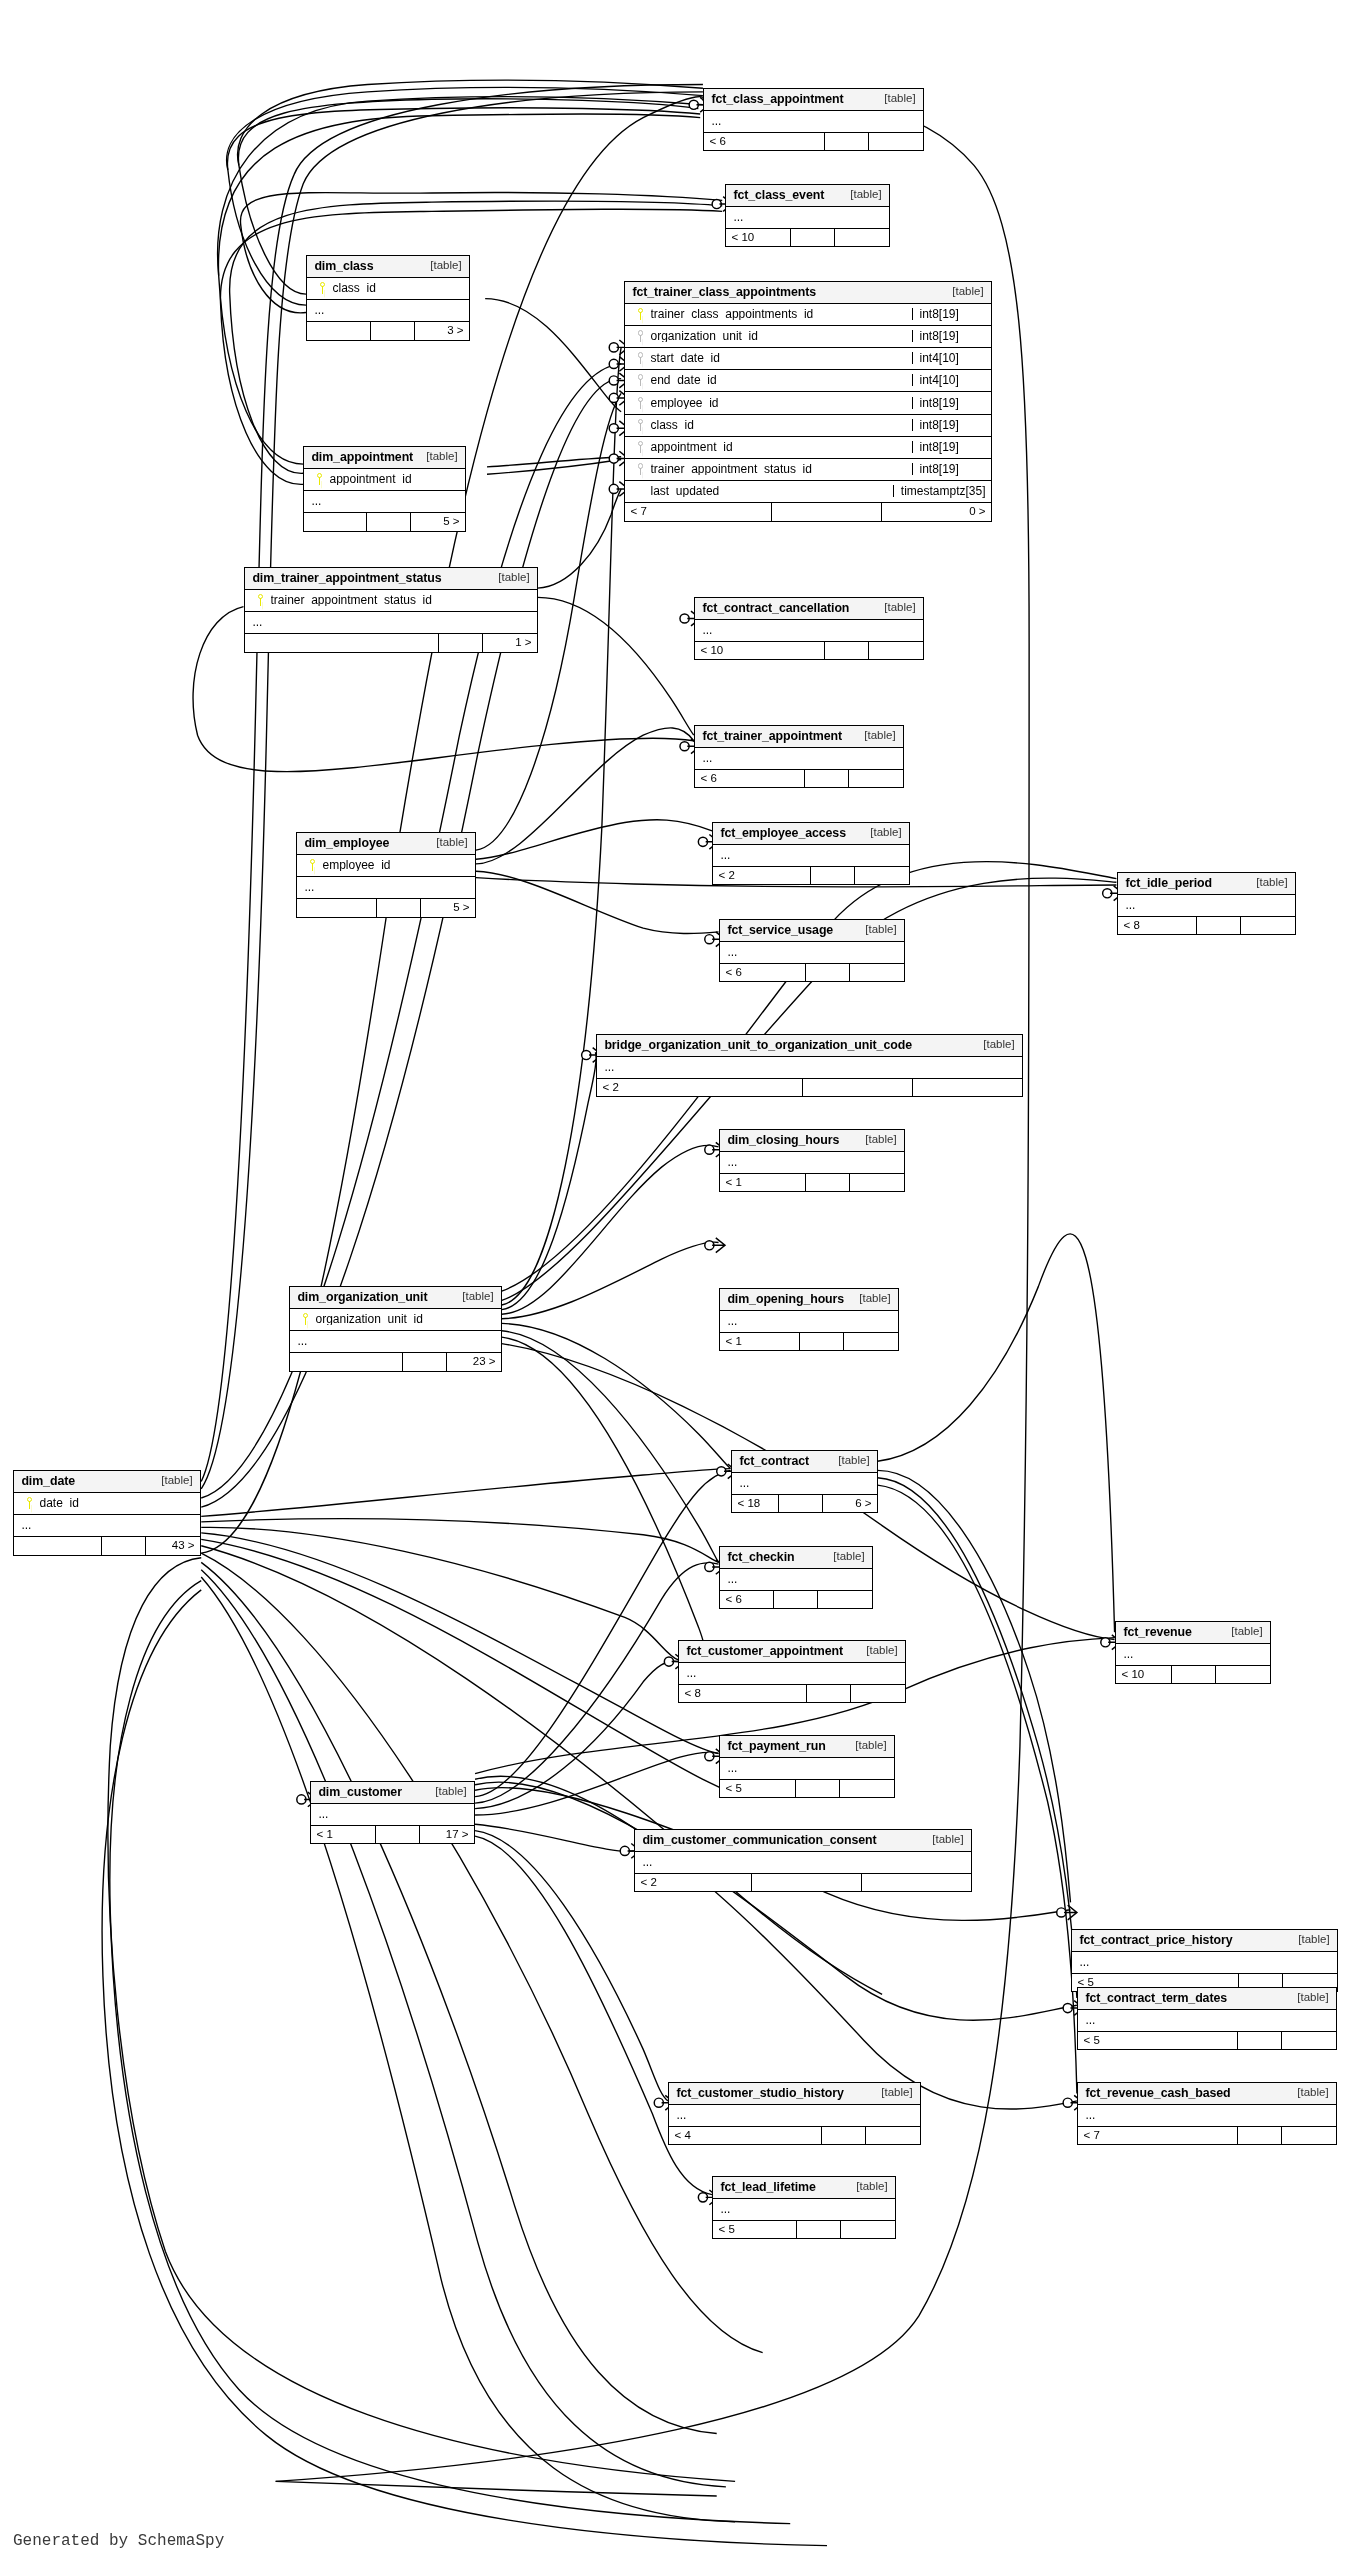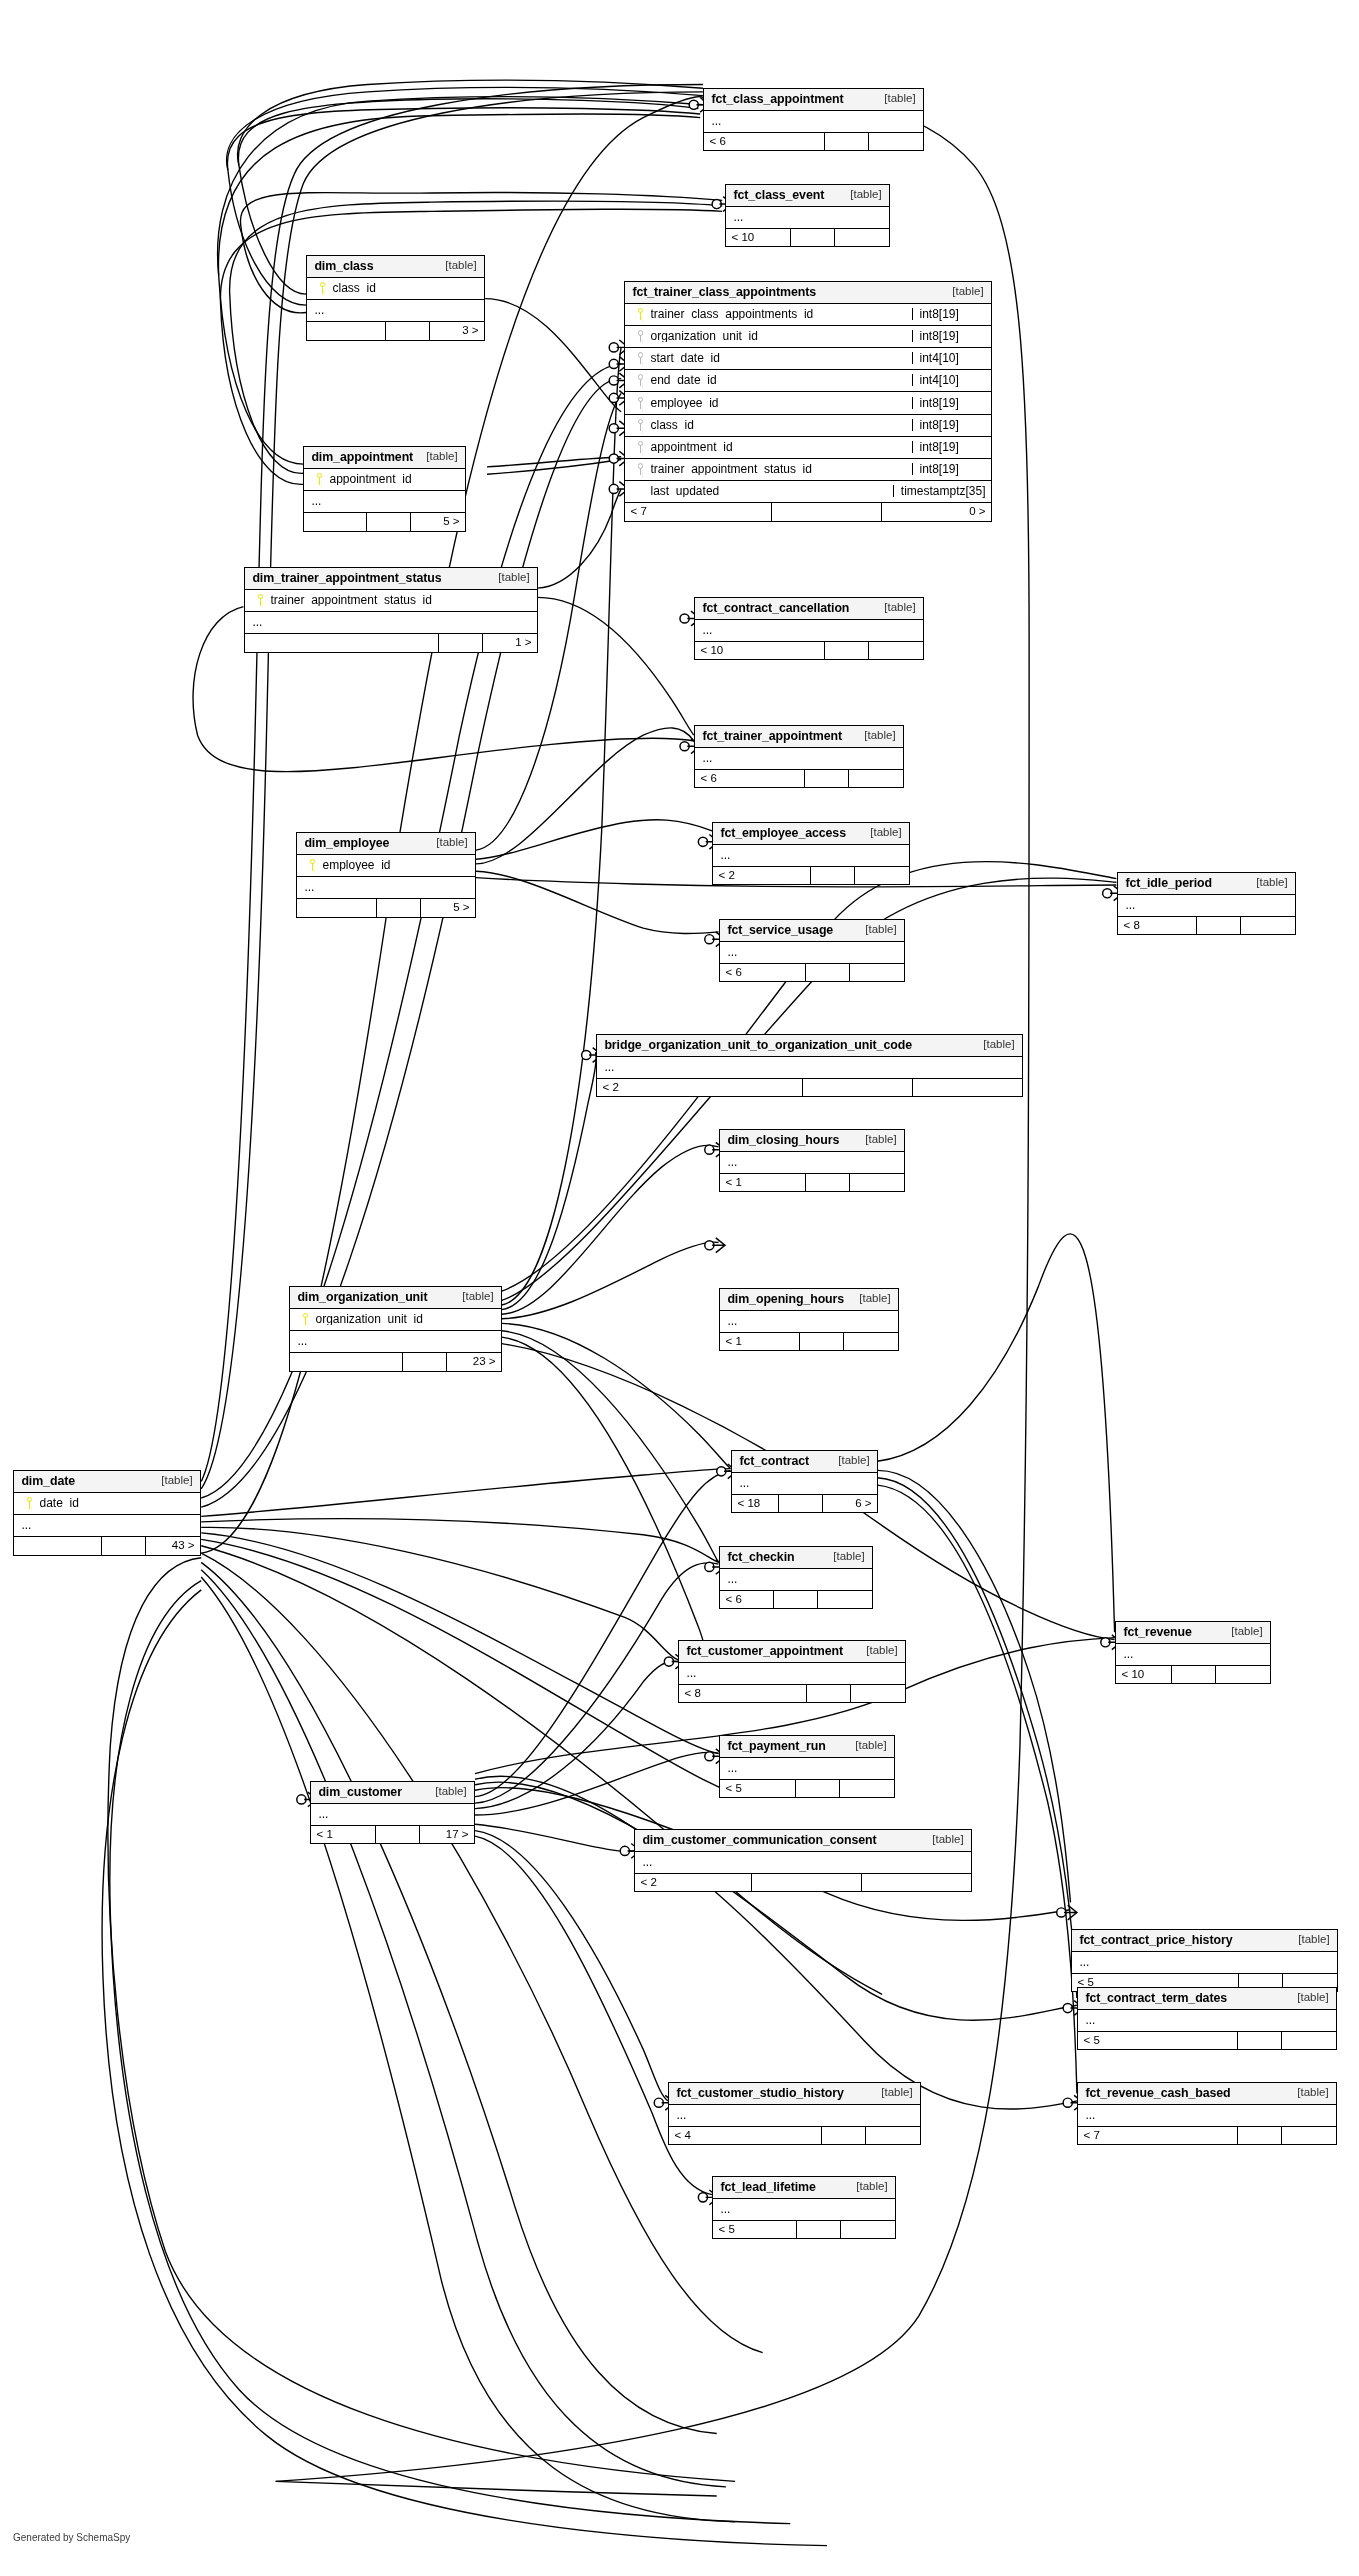--- a/index.html
+++ b/index.html
@@ -132,23 +132,24 @@
   .tf-left { flex: 1 1 auto; justify-content: flex-start; }
   .tf-mid { flex: 0 0 44px; border-left: 0.9px solid #000; }
   .tf-right { flex: 0 0 55px; border-left: 0.9px solid #000; justify-content: flex-end; }
   .tn-wide .tf-mid { flex: 0 0 110px; }
   .tn-wide .tf-right { flex: 0 0 110px; }
 
   #footer-note {
     position: absolute;
     left: 13px;
     top: 2532px;
-    font-size: 10px;
+    font-size: 16px;
     color: #3a3a3a;
     z-index: 6;
+    font-family: Liberation Mono, monospace;
   }
 </style>
 </head>
 <body>
 
 <div id="canvas">
 
   <svg id="edges" viewBox="0 0 1479 2803" preserveAspectRatio="none" xmlns="http://www.w3.org/2000/svg">
     <g fill="none" stroke="#000000" stroke-width="1.5">
 
@@ -380,21 +381,21 @@
         <div class="tn-row ellipsis">
           <div class="tn-colname">...</div>
         </div>
       </div>
       <div class="tn-footer">
         <div class="tf-cell tf-left">&lt; 10</div>
         <div class="tf-cell tf-mid"></div>
         <div class="tf-cell tf-right"></div>
       </div>
     </div>
-    <div class="table-node" style="left: 306px; top: 255px; width: 179px;">
+    <div class="table-node" style="left: 306px; top: 255px; width: 164px;">
       <div class="tn-header">
         <div class="tn-title">dim_class</div>
         <div class="tn-tag">[table]</div>
       </div>
       <div class="tn-rows">
         <div class="tn-row">
           <div class="tn-keycell">
             <span class="key-icon pk"></span>
           </div>
           <div class="tn-colname">class_id</div>

